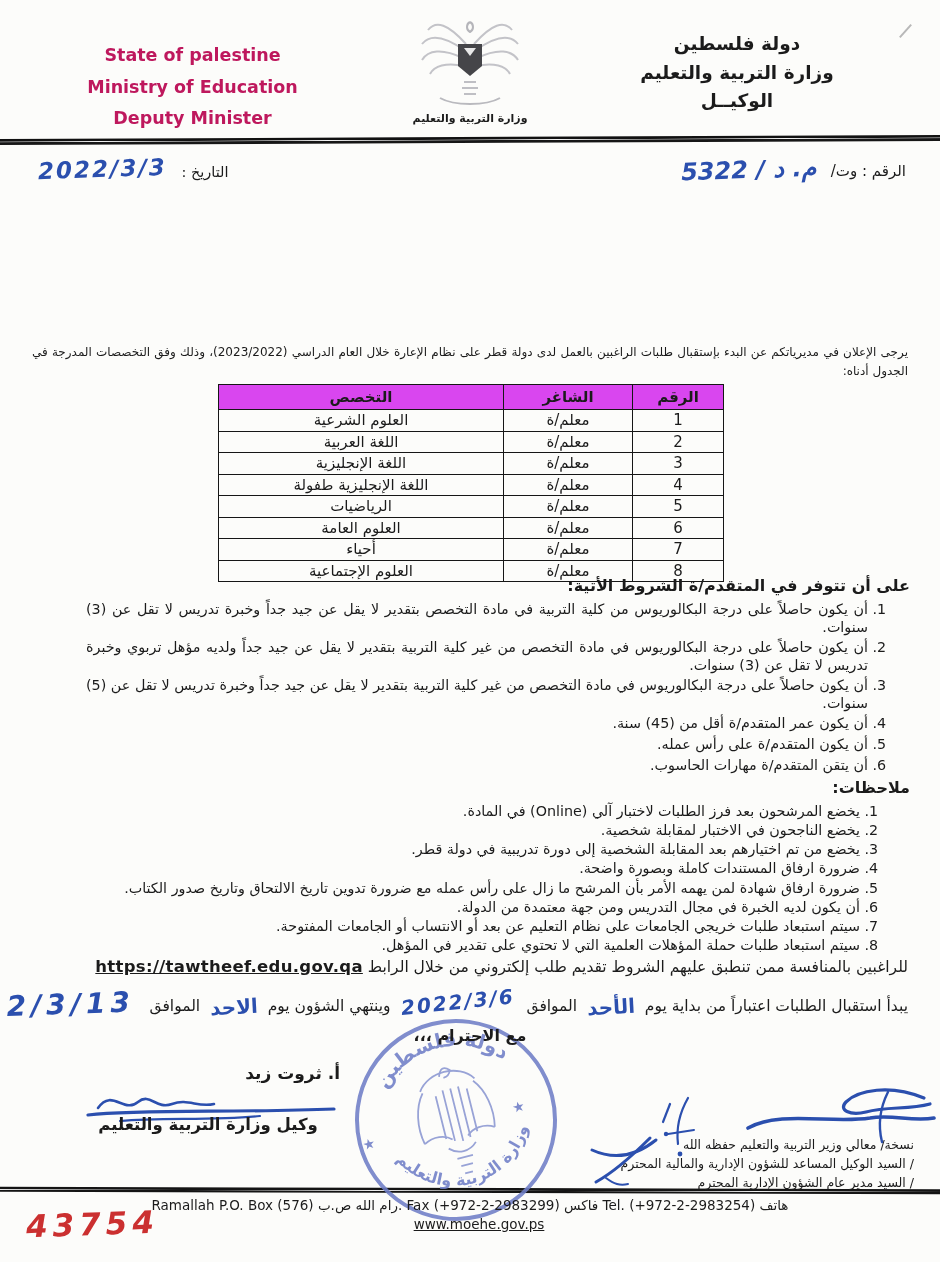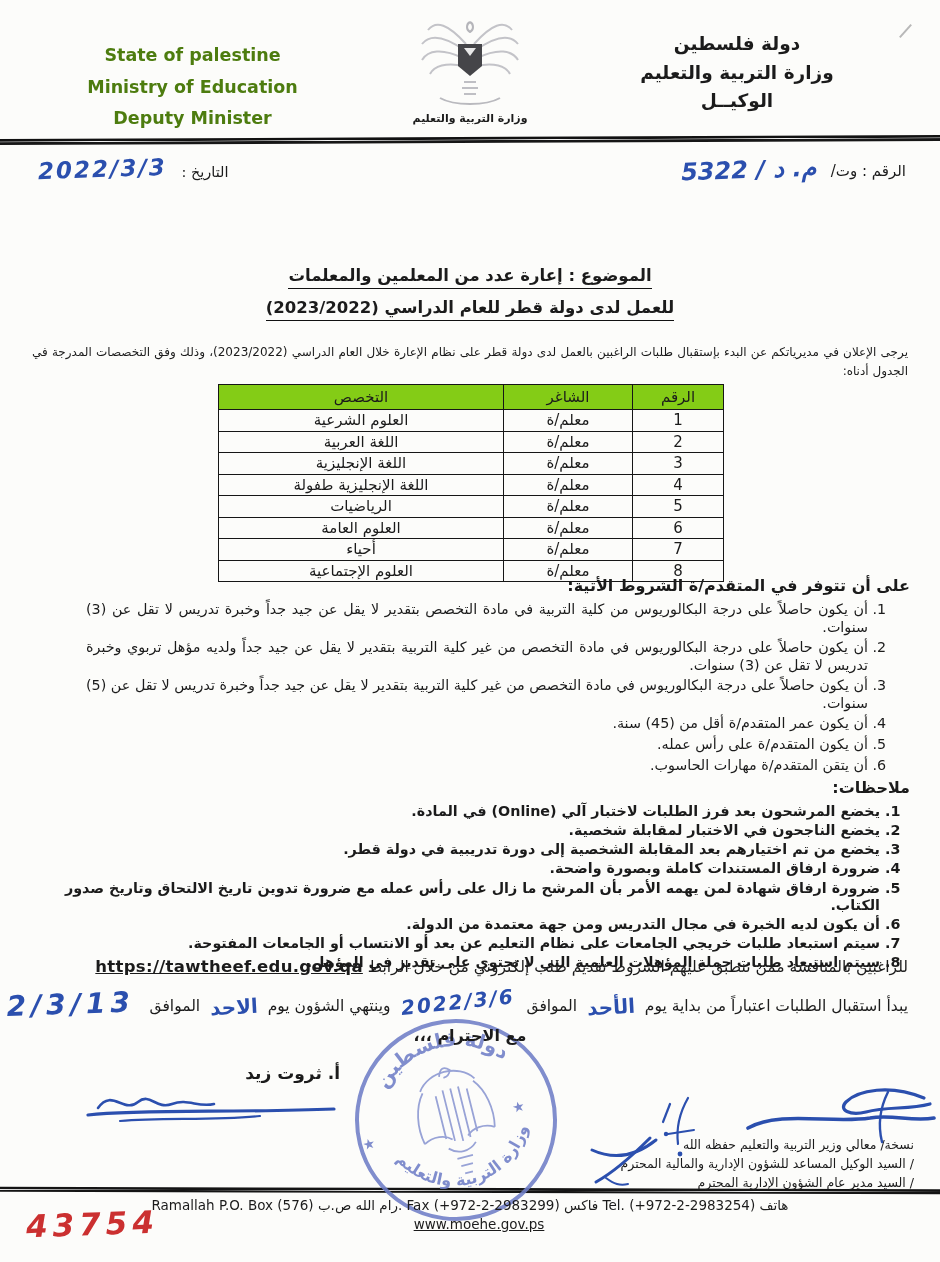--- a/index.html
+++ b/index.html
@@ -3,21 +3,21 @@
 <meta charset="utf-8">
 <style>
   html,body { margin:0; padding:0; background:#9a9a9a; }
   .page {
     position:relative; width:940px; height:1262px; margin:0 auto;
     background:#fcfcfa; overflow:hidden; direction:rtl;
     font-family:"DejaVu Sans", sans-serif; color:#1b1b1b;
   }
   
   .hdr-en { position:absolute; top:40px; left:60px; width:265px; text-align:center;
-            direction:ltr; font-weight:bold; font-size:17.5px; line-height:1.8; color:#4d7c0f;}
+            direction:ltr; font-weight:bold; font-size:17.5px; line-height:1.8; color:#be185d;}
   .hdr-ar { position:absolute; top:30px; right:48px; width:310px; text-align:center;
             font-weight:bold; font-size:18.5px; line-height:1.55;}
   .hdr-emblem { position:absolute; top:10px; left:388px; width:164px; text-align:center;}
   .hdr-emblem .cap { font-size:11px; font-weight:bold; margin-top:-4px; }
   .corner-tick { position:absolute; top:30px; right:26px; width:17px; height:2px;
                  background:#b8b8b8; transform:rotate(-48deg); }
   .rule1 { position:absolute; top:137px; left:0; width:100%; height:6px;
            background:linear-gradient(#111 38%, #f4f4f4 48%, #161616 60%, #161616 100%);
            transform:rotate(-0.25deg); }
   
@@ -38,28 +38,28 @@
   .subject .line { display:inline-block; font-weight:bold; font-size:16.5px;
                    border-bottom:1.6px solid #111; padding-bottom:3px; margin-bottom:9px;}
   
   .intro { position:absolute; top:331px; right:32px; left:32px; font-size:12px;
            line-height:1.6; text-align:justify; }
   
   .spec-table { position:absolute; top:384px; right:216px; border-collapse:collapse;
                 font-size:15px; }
   .spec-table th, .spec-table td { border:1.6px solid #161616; text-align:center;
                 padding:0 8px; height:20.5px; }
-  .spec-table th { background:#84cc16; font-weight:normal; height:24px; }
+  .spec-table th { background:#d946ef; font-weight:bold; height:24px; }
   .col-num { width:74px; } .col-vac { width:112px; } .col-spec { width:268px; }
   
   .sec-head { position:absolute; right:30px; font-weight:bold; font-size:16px; }
   .cond-head { top:576px; }
   .cond-list { position:absolute; top:601px; right:36px; left:86px; }
   .notes-head { top:778px;margin-left:8px; }
-  .notes-list { position:absolute; top:803px; right:24px; left:16px;font-weight:bold; }
+  .notes-list { position:absolute; top:803px; right:44px; left:16px; }
   ol.doc-list { margin:0; padding:0 36px 0 0; font-size:14.3px; }
   .cond-list ol.doc-list li { line-height:1.23; margin-bottom:3px; text-align:justify; }
   .notes-list ol.doc-list li { line-height:1.2; margin-bottom:2px; text-align:right; }
   
   .apply-line { position:absolute; top:957px; right:32px; left:20px; text-align:right;
                 font-size:15.5px; }
   .apply-link { font-weight:bold; text-decoration:underline; direction:ltr;
                 unicode-bidi:embed; font-size:16.5px; letter-spacing:0.3px; }
   .period-line { position:absolute; top:985px; right:32px; left:4px; text-align:right;
                  font-size:15.5px; white-space:nowrap; }
@@ -147,24 +147,20 @@
       <span>الرقم : وت/</span>
       <span class="hw hw-ref">م. د / 5322</span>
     </div>
     <div class="ref-date">
       <span>التاريخ :</span>
       <span class="hw hw-topdate">2022/3/3</span>
     </div>
   </div>
 
 
-  <div class="subject">
-    <div><span class="line">الموضوع : إعارة عدد من المعلمين والمعلمات</span></div>
-    <div><span class="line">للعمل لدى دولة قطر للعام الدراسي (2023/2022)</span></div>
-  </div>
 
   <p class="intro">يرجى الإعلان في مديرياتكم عن البدء بإستقبال طلبات الراغبين بالعمل لدى دولة قطر على نظام الإعارة خلال العام الدراسي (2023/2022)، وذلك وفق التخصصات المدرجة في الجدول أدناه:</p>
 
   <table class="spec-table">
     <thead>
       <tr>
         <th class="col-num">الرقم</th>
         <th class="col-vac">الشاغر</th>
         <th class="col-spec">التخصص</th>
       </tr>
@@ -258,20 +254,21 @@
   <div class="closing">مع الاحترام ،،،</div>
 
   <div class="sig-name">أ.  ثروت زيد</div>
   <div class="sig-svg">
     <svg width="258" height="44" viewBox="0 0 258 44">
       <path class="ink" stroke-width="2.6" d="M16,26 C30,6 42,32 56,20 C68,10 74,28 90,22 C106,16 116,26 132,22"></path>
       <path class="ink" stroke-width="3.2" d="M6,33 C60,27 150,31 252,27"></path>
       <path class="ink" stroke-width="2.2" d="M38,39 C80,35 130,39 178,34"></path>
     </svg>
   </div>
+  <div class="sig-title">وكيل وزارة التربية والتعليم</div>
 
   <div class="stamp">
     <svg width="212" height="212" viewBox="0 0 212 212">
       <circle cx="106" cy="106" r="99" fill="none" stroke="#6f7ec7" stroke-width="4"></circle>
       <defs>
         <path id="arcTop" d="M 26,112 A 80,80 0 0 1 186,112" fill="none"></path>
         <path id="arcBot" d="M 34,120 A 76,76 0 0 0 178,120" fill="none"></path>
       </defs>
       <text font-size="20" font-weight="bold" fill="#6f7ec7">
         <textPath href="#arcTop" startOffset="50%" text-anchor="middle">دولة فلسطين</textPath>

